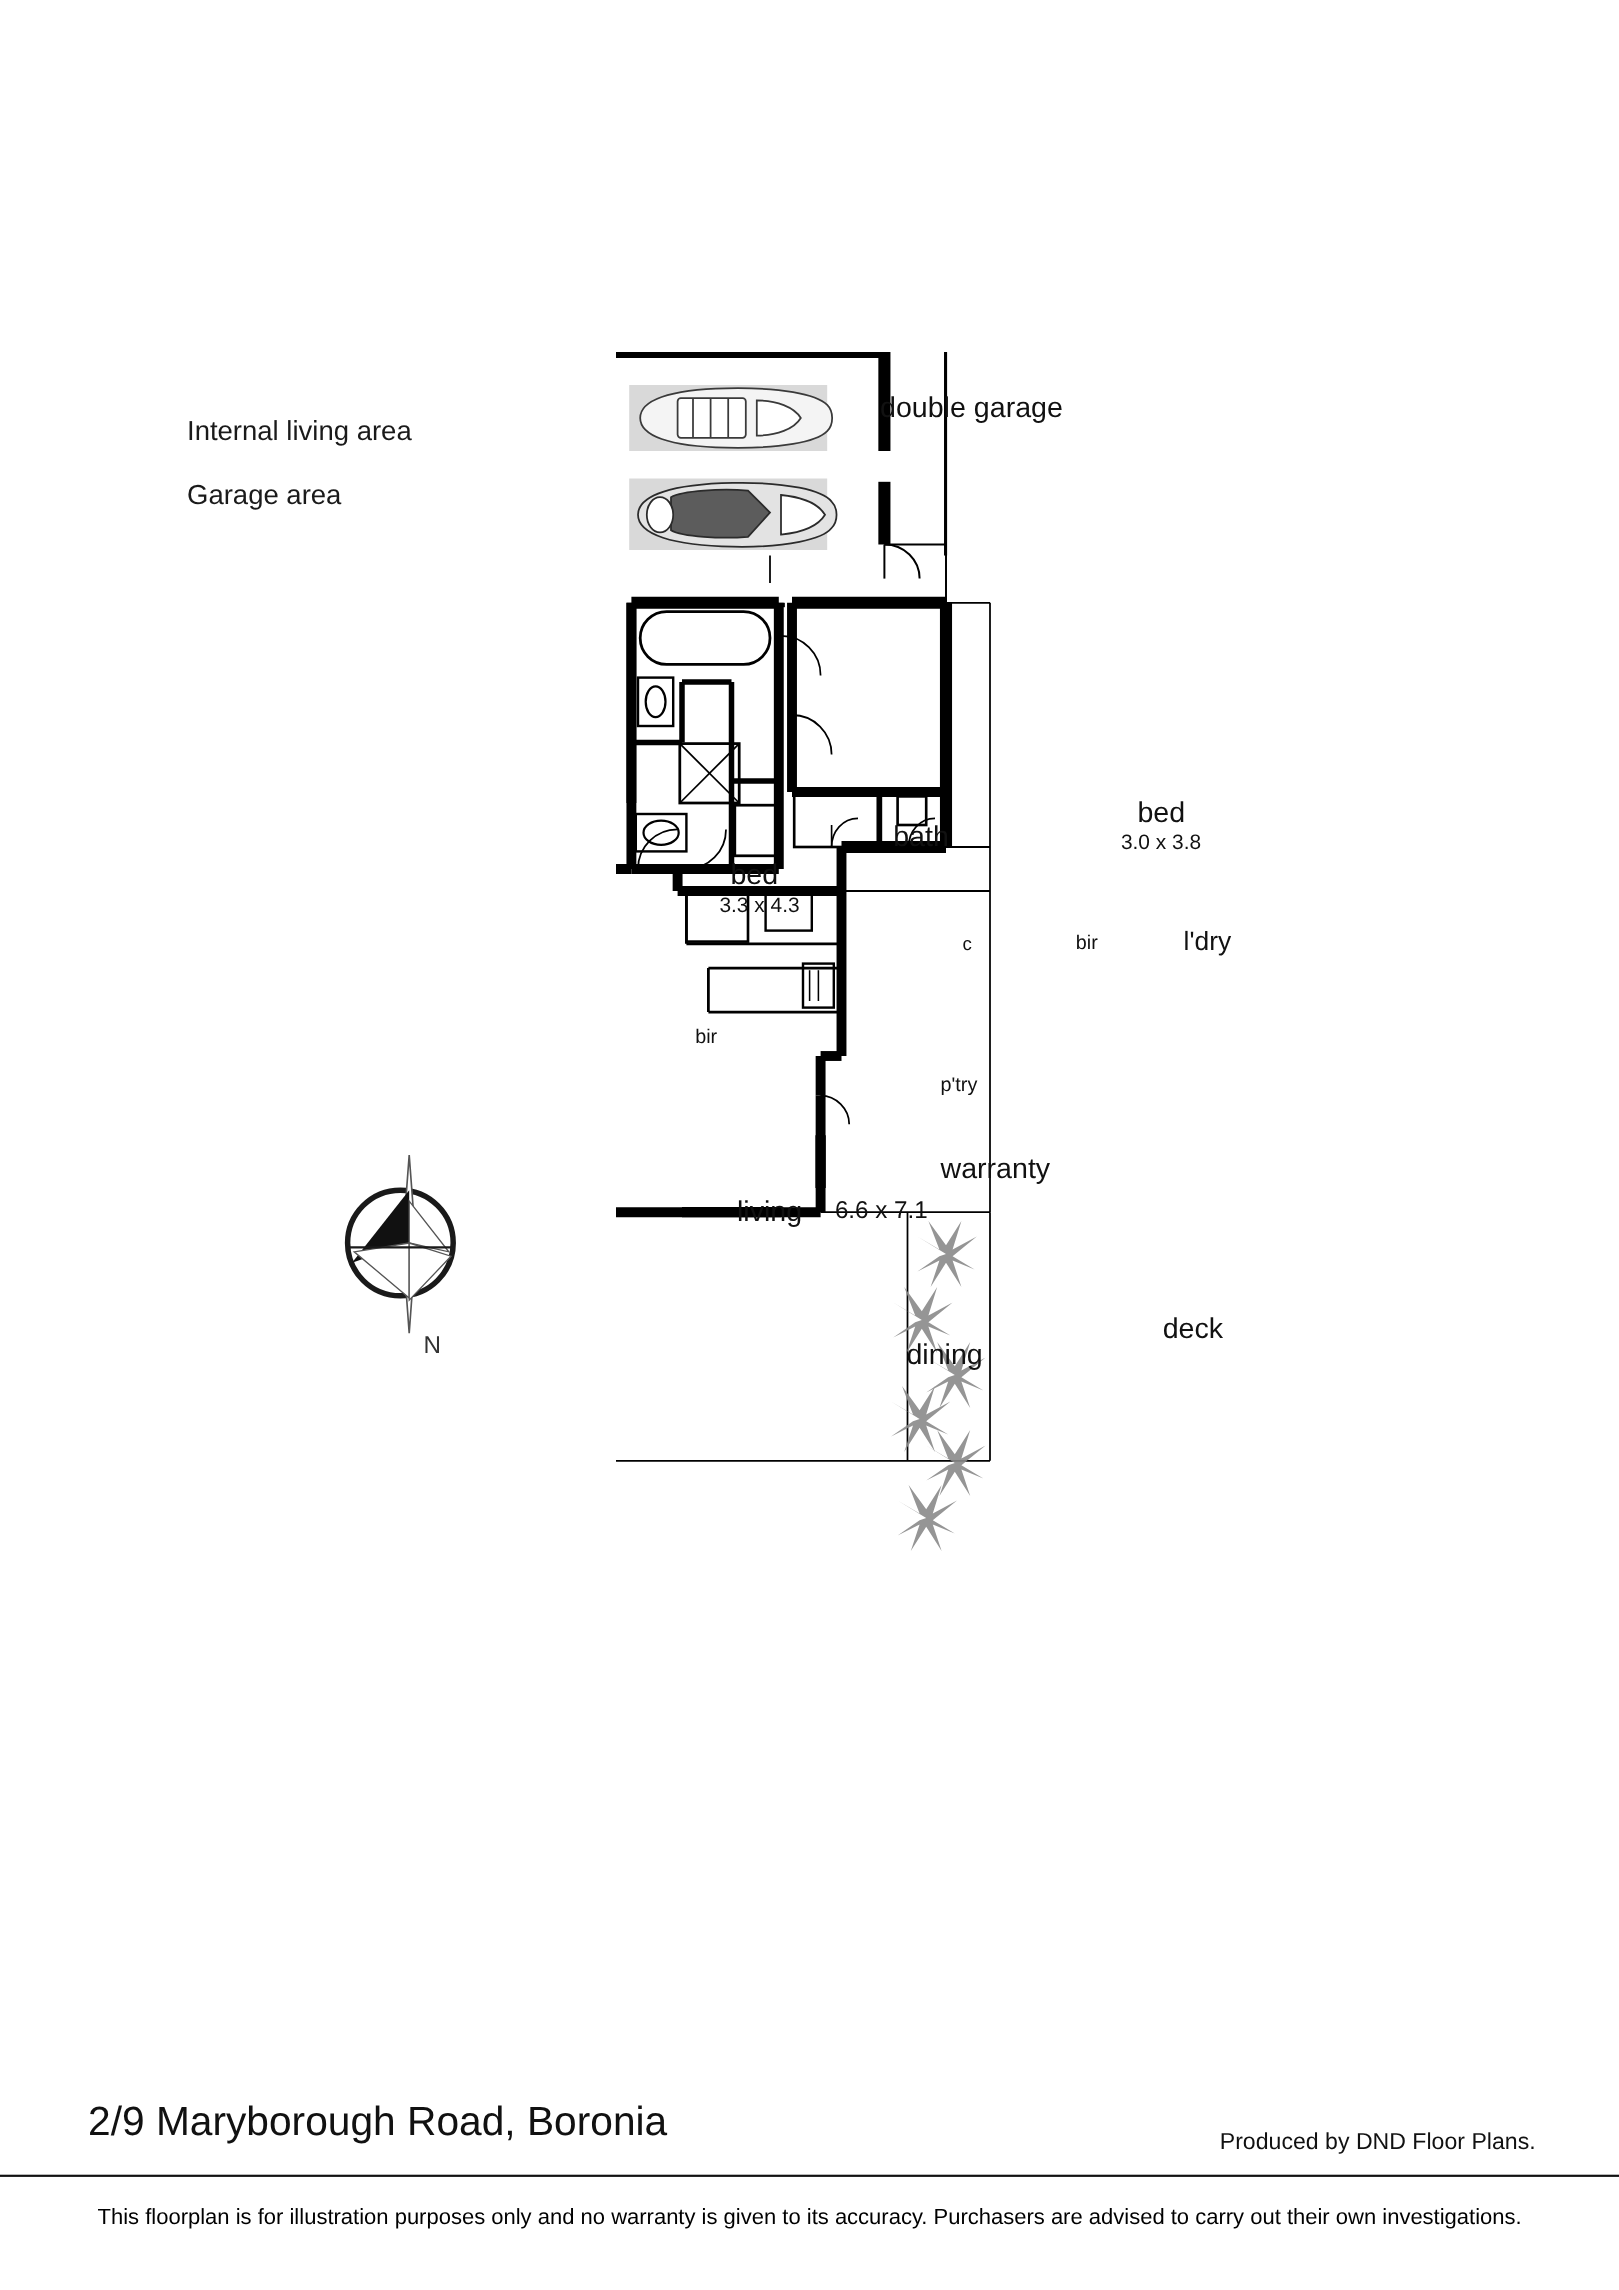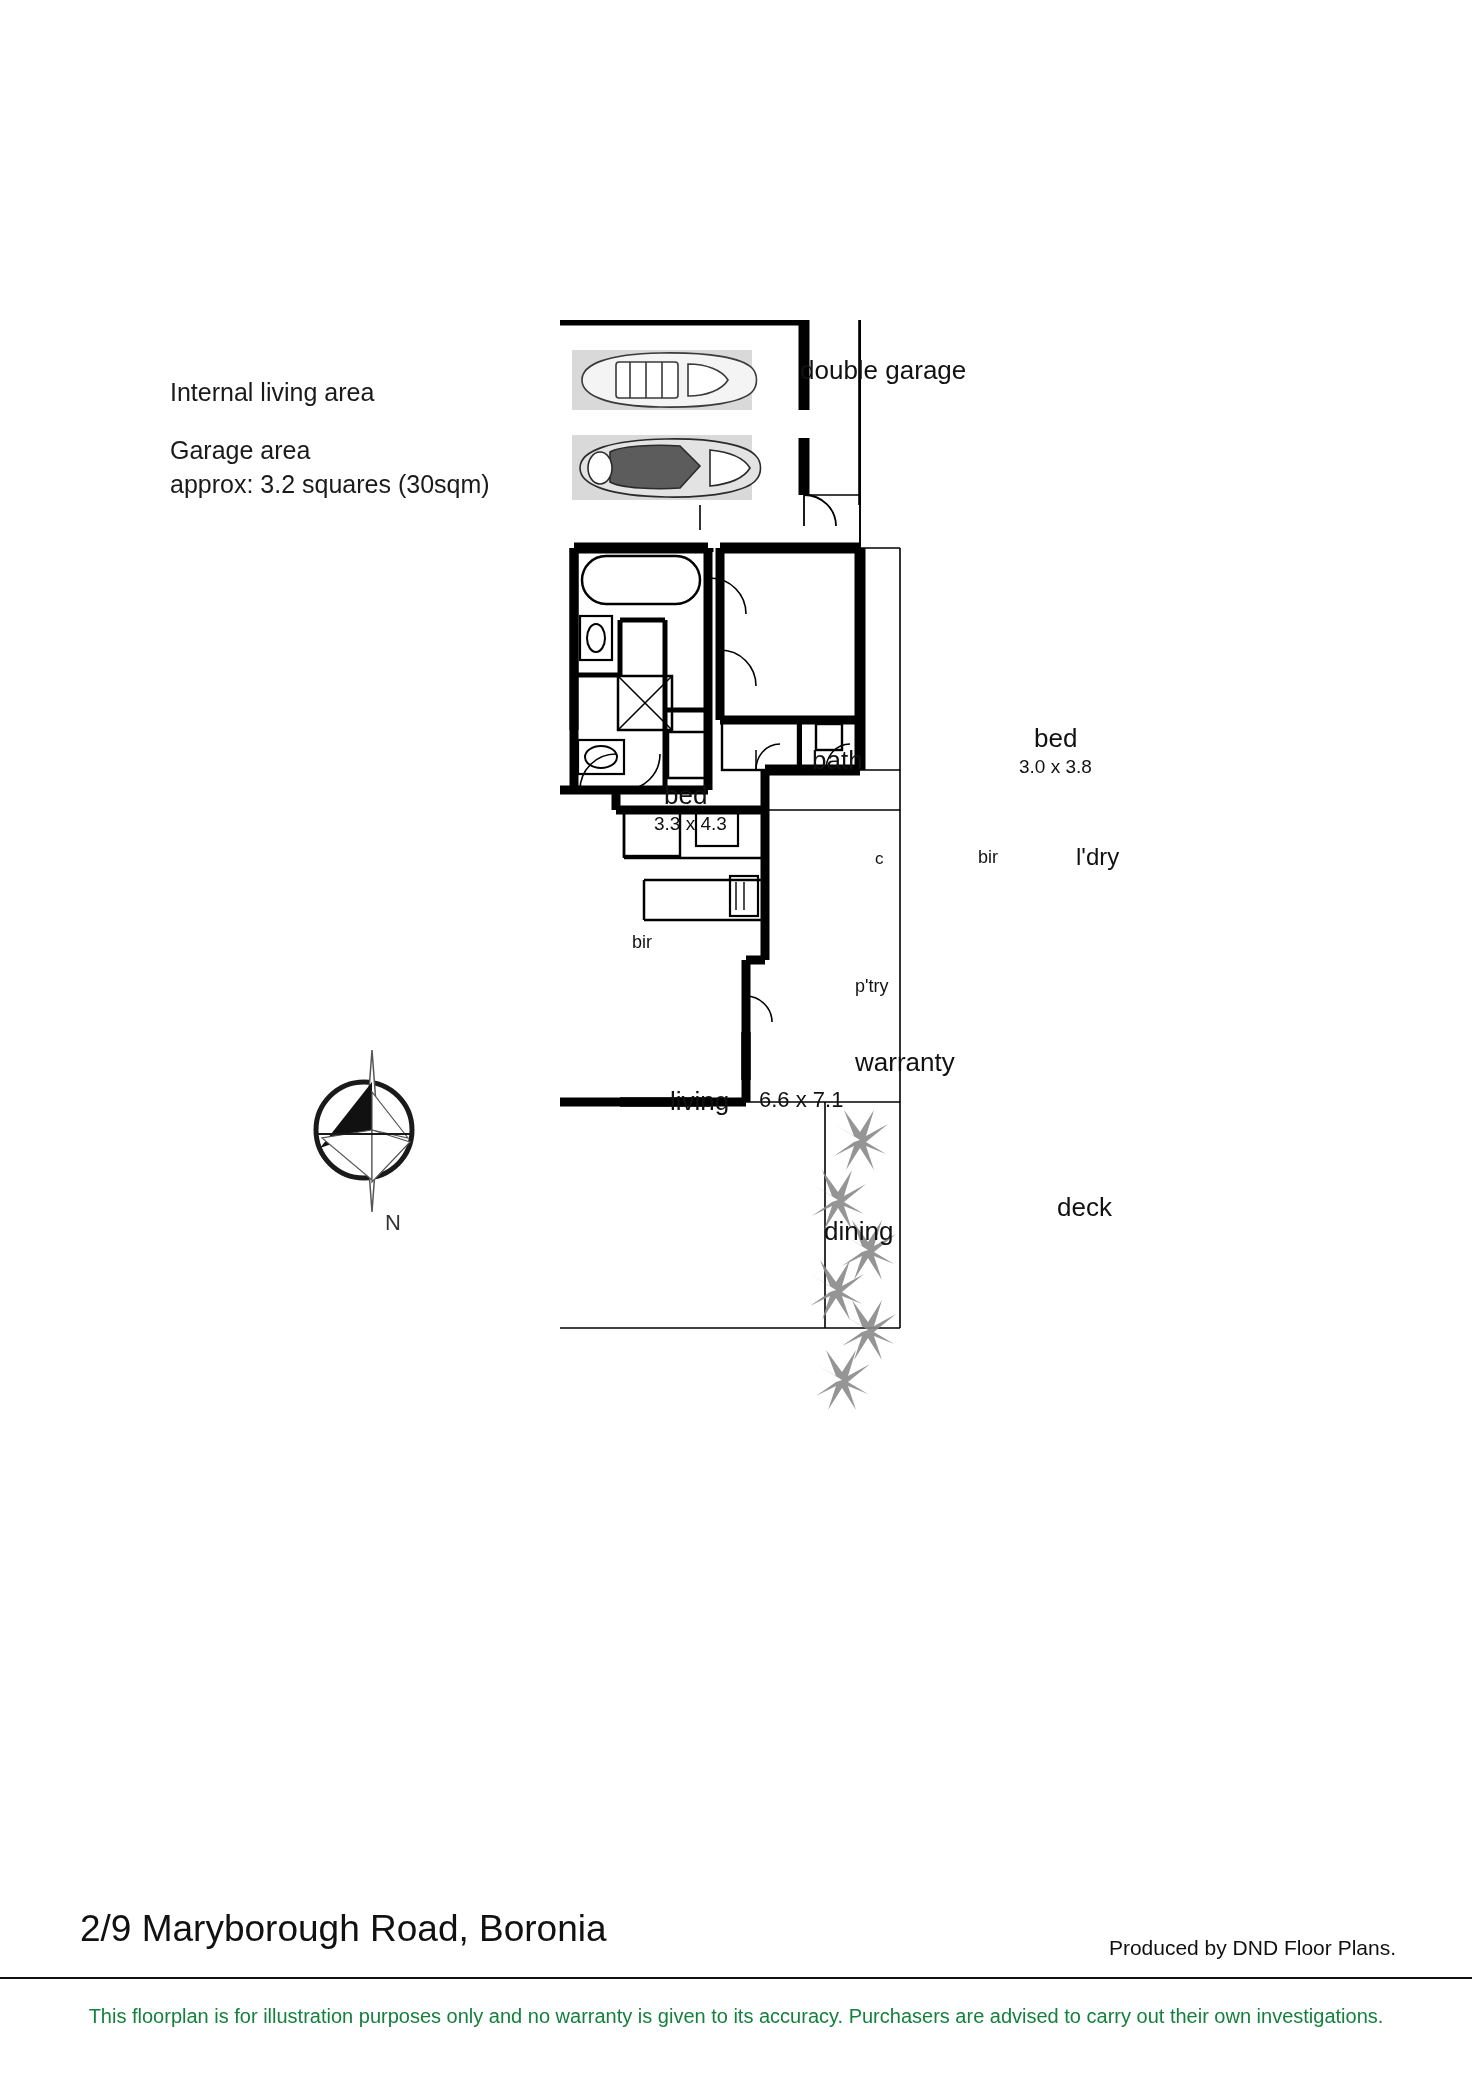--- a/index.html
+++ b/index.html
@@ -107,35 +107,34 @@
     font-size: 21px;
     color: #111;
   }
   .footer-disclaimer {
     position: absolute;
     left: 0;
     right: 0;
     top: 2005px;
     text-align: center;
     font-size: 20px;
-    color: #15803d;
+    color: #000000;
   }
 </style>
 </head>
 <body>
 
 <div class="page">
 
   <div class="area-summary">
     <div class="area-group">
       <span class="area-label">Internal living area</span>
     </div>
     <div class="area-group">
       <span class="area-label">Garage area</span>
-      <span class="area-value">approx: 3.2 squares (30sqm)</span>
     </div>
   </div>
 
   <div class="compass">
     <svg width="130" height="200" viewBox="0 0 130 200">
       <circle cx="64" cy="100" r="48" fill="#ffffff" stroke="#1a1a1a" stroke-width="5"></circle>
 
       <polygon points="72,20 78,100 72,182 66,100" fill="#ffffff" stroke="#555" stroke-width="1.5"></polygon>
 
       <polygon points="72,100 20,118 72,52" fill="#111111"></polygon>

